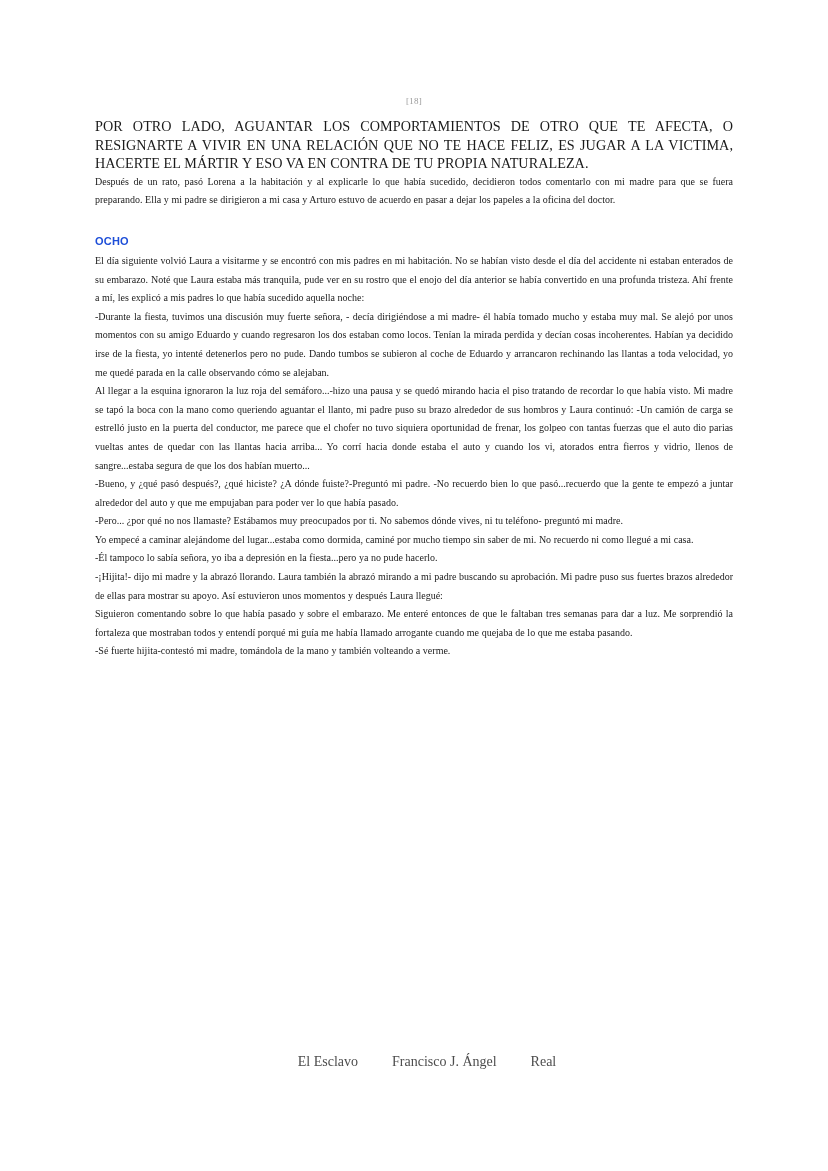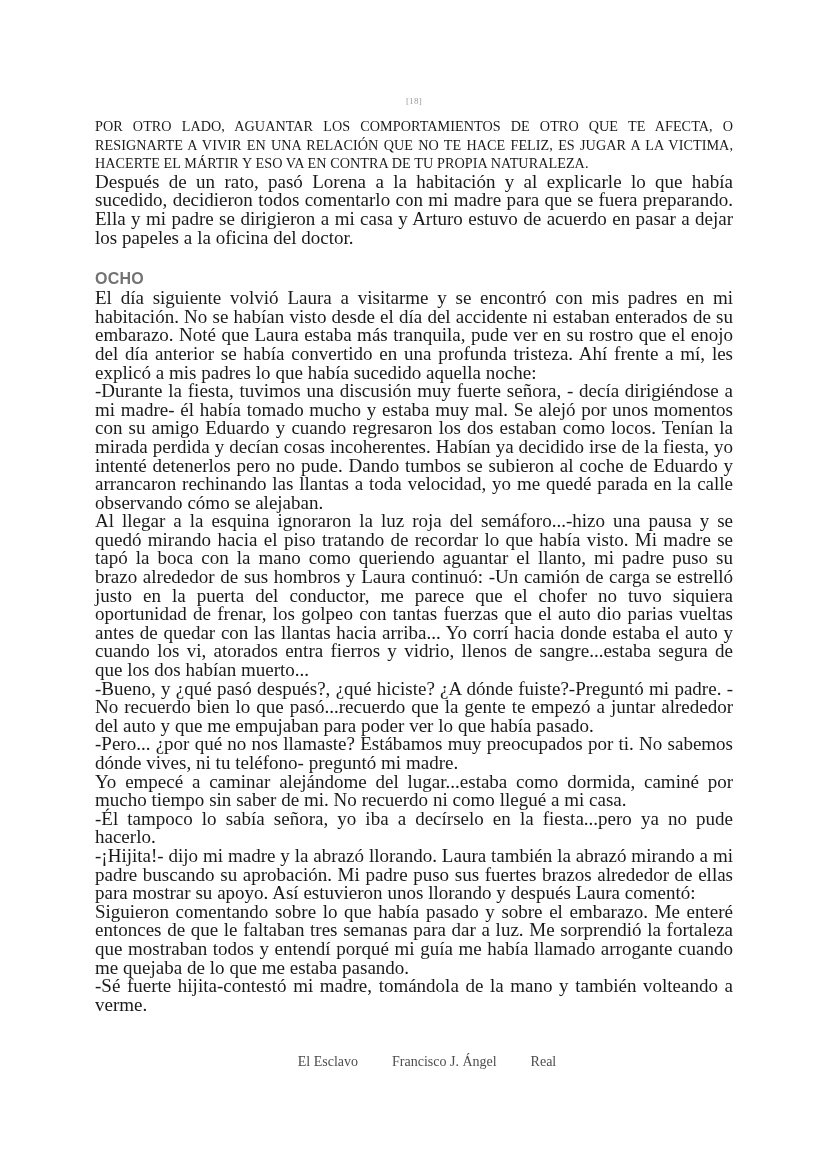--- a/index.html
+++ b/index.html
@@ -34,43 +34,43 @@
     letter-spacing: 0.2px;
   }
   .content {
     position: absolute;
     top: 117px;
     left: 95px;
     width: 638px;
   }
   p {
     margin: 0;
-    font-size: 19px;
+    font-size: 10px;
     line-height: 18.6px;
     text-align: justify;
     text-justify: inter-word;
     hyphens: none;
     word-spacing: 0.1px;
   }
   p.caps {
     text-transform: none;
     letter-spacing: 0.05px;
     font-size: 14.2px;
     font-family: Liberation Serif, serif;
   }
   .chapter-heading {
     margin: 0;
     padding-top: 22px;
     padding-bottom: 1px;
     font-family: "Liberation Sans", "DejaVu Sans", sans-serif;
     font-weight: bold;
-    font-size: 16px;
+    font-size: 11px;
     line-height: 19px;
     letter-spacing: 0.2px;
-    color: #737373;
+    color: #1d4ed8;
   }
   .footer {
     position: absolute;
     top: 1054px;
     left: 0;
     width: 828px;
     text-align: center;
     font-size: 14px;
     color: #4d4d4d;
     font-family: "Liberation Serif", "DejaVu Serif", serif;
@@ -93,22 +93,22 @@
     <p>Después de un rato, pasó Lorena a la habitación y al explicarle lo que había sucedido, decidieron todos comentarlo con mi madre para que se fuera preparando. Ella y mi padre se dirigieron a mi casa y Arturo estuvo de acuerdo en pasar a dejar los papeles a la oficina del doctor.</p>
 
     <div class="chapter-heading">OCHO</div>
 
     <p>El día siguiente volvió Laura a visitarme y se encontró con mis padres en mi habitación. No se habían visto desde el día del accidente ni estaban enterados de su embarazo. Noté que Laura estaba más tranquila, pude ver en su rostro que el enojo del día anterior se había convertido en una profunda tristeza. Ahí frente a mí, les explicó a mis padres lo que había sucedido aquella noche:</p>
     <p>-Durante la fiesta, tuvimos una discusión muy fuerte señora, - decía dirigiéndose a mi madre- él había tomado mucho y estaba muy mal. Se alejó por unos momentos con su amigo Eduardo y cuando regresaron los dos estaban como locos. Tenían la mirada perdida y decían cosas incoherentes. Habían ya decidido irse de la fiesta, yo intenté detenerlos pero no pude. Dando tumbos se subieron al coche de Eduardo y arrancaron rechinando las llantas a toda velocidad, yo me quedé parada en la calle observando cómo se alejaban.</p>
     <p>Al llegar a la esquina ignoraron la luz roja del semáforo...-hizo una pausa y se quedó mirando hacia el piso tratando de recordar lo que había visto. Mi madre se tapó la boca con la mano como queriendo aguantar el llanto, mi padre puso su brazo alrededor de sus hombros y Laura continuó: -Un camión de carga se estrelló justo en la puerta del conductor, me parece que el chofer no tuvo siquiera oportunidad de frenar, los golpeo con tantas fuerzas que el auto dio parias vueltas antes de quedar con las llantas hacia arriba... Yo corrí hacia donde estaba el auto y cuando los vi, atorados entra fierros y vidrio, llenos de sangre...estaba segura de que los dos habían muerto...</p>
     <p>-Bueno, y ¿qué pasó después?, ¿qué hiciste? ¿A dónde fuiste?-Preguntó mi padre. -No recuerdo bien lo que pasó...recuerdo que la gente te empezó a juntar alrededor del auto y que me empujaban para poder ver lo que había pasado.</p>
     <p>-Pero... ¿por qué no nos llamaste? Estábamos muy preocupados por ti. No sabemos dónde vives, ni tu teléfono- preguntó mi madre.</p>
     <p>Yo empecé a caminar alejándome del lugar...estaba como dormida, caminé por mucho tiempo sin saber de mi. No recuerdo ni como llegué a mi casa.</p>
-    <p>-Él tampoco lo sabía señora, yo iba a decírselo en la fiesta...pero ya no pude hacerlo.</p>
-    <p>-¡Hijita!- dijo mi madre y la abrazó llorando. Laura también la abrazó mirando a mi padre buscando su aprobación. Mi padre puso sus fuertes brazos alrededor de ellas para mostrar su apoyo. Así estuvieron unos llorando y después Laura comentó:</p>
+    <p>-Él tampoco lo sabía señora, yo iba a depresión en la fiesta...pero ya no pude hacerlo.</p>
+    <p>-¡Hijita!- dijo mi madre y la abrazó llorando. Laura también la abrazó mirando a mi padre buscando su aprobación. Mi padre puso sus fuertes brazos alrededor de ellas para mostrar su apoyo. Así estuvieron unos momentos y después Laura llegué:</p>
     <p>Siguieron comentando sobre lo que había pasado y sobre el embarazo. Me enteré entonces de que le faltaban tres semanas para dar a luz. Me sorprendió la fortaleza que mostraban todos y entendí porqué mi guía me había llamado arrogante cuando me quejaba de lo que me estaba pasando.</p>
     <p>-Sé fuerte hijita-contestó mi madre, tomándola de la mano y también volteando a verme.</p>
 
   </div>
 
   <div class="footer">
     <span>El Esclavo</span><span class="sep"></span><span>Francisco J. Ángel</span><span class="sep"></span><span>Real</span>
   </div>
 
 </div>

